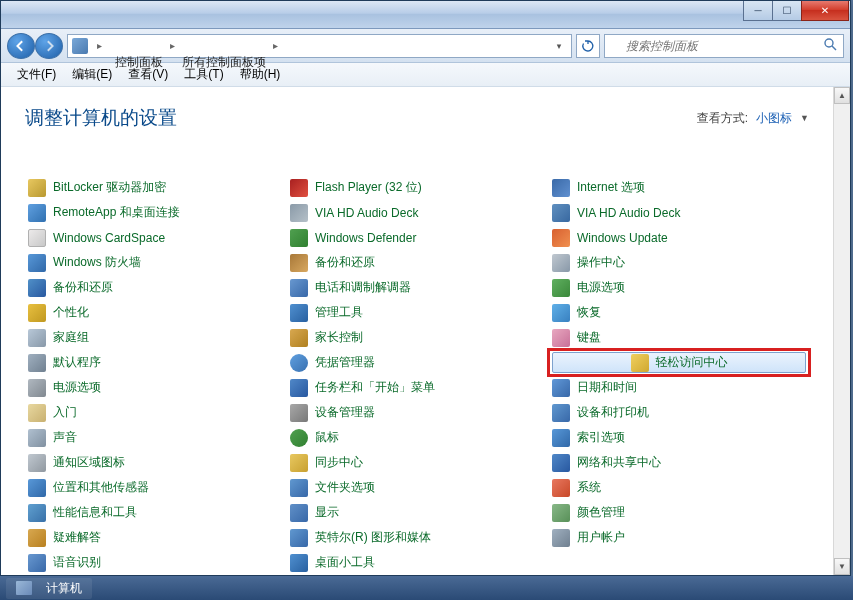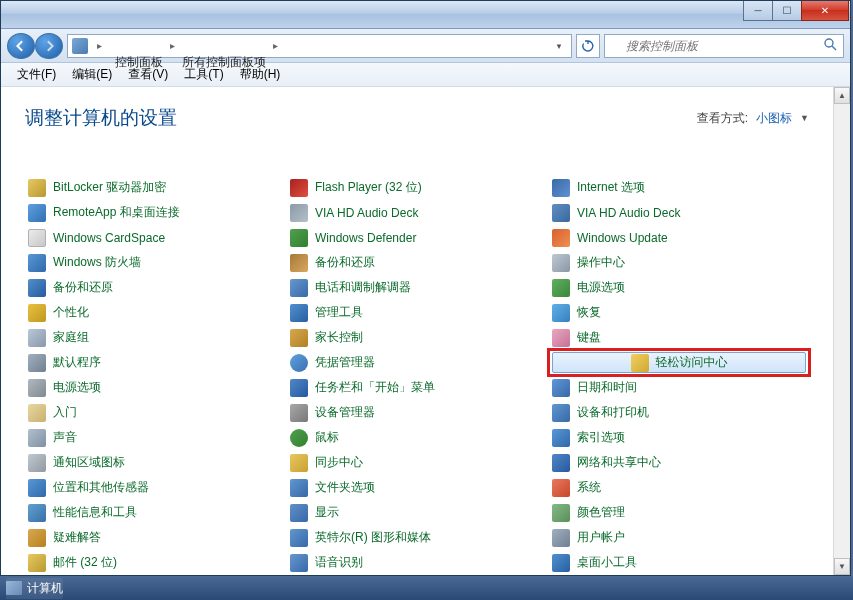--- a/index.html
+++ b/index.html
@@ -37,21 +37,21 @@
 .cp-item { display: flex; align-items: center; gap: 7px; height: 25px; padding: 1px 3px; cursor: pointer; position: relative; }
 .cp-item.highlighted { outline: 3px solid #d82020; outline-offset: -1px; justify-content: center; }
 .cp-item.highlighted::before { content: ''; position: absolute; left: 3px; right: 3px; top: 2px; bottom: 2px; background: linear-gradient(to bottom, #ebf3fd, #cfe4fa); border: 1px solid #7da2ce; border-radius: 2px; z-index: 0; }
 .cp-item.highlighted .cp-icon, .cp-item.highlighted .cp-label { position: relative; z-index: 1; }
 .cp-icon { width: 18px; height: 18px; flex-shrink: 0; border-radius: 2px; display: flex; align-items: center; justify-content: center; font-size: 11px; }
 .cp-label { font-size: 12px; color: #0a6a2a; white-space: nowrap; }
 .scrollbar { width: 17px; background: #f0f0f0; border-left: 1px solid #d8d8d8; display: flex; flex-direction: column; }
 .sb-btn { height: 17px; background: linear-gradient(to bottom, #f8f8f8, #e0e0e0); border: 1px solid #c0c0c0; display: flex; align-items: center; justify-content: center; font-size: 8px; color: #555; cursor: pointer; }
 .sb-track { flex: 1; }
 .taskbar { position: absolute; left: 0; bottom: 0; width: 853px; height: 24px; background: linear-gradient(to bottom, #4a6a95, #2a4a75); display: flex; align-items: center; padding: 0 6px; }
-.tb-item { display: flex; align-items: center; gap: 5px; font-size: 12px; color: #fff; padding: 2px 0; background: rgba(255,255,255,0.08); border-radius: 2px; cursor: pointer; }
+.tb-item { display: flex; align-items: center; gap: 14px; font-size: 12px; color: #fff; padding: 2px 10px; background: rgba(255,255,255,0.08); border-radius: 2px; cursor: pointer; }
 .tb-icon { width: 16px; height: 14px; background: linear-gradient(135deg, #9ab8d8, #6a8ab8); border-radius: 1px; }
 
 .ic0{background:linear-gradient(135deg,#e8c860,#b89830)} .ic1{background:linear-gradient(135deg,#a82020,#e05040);color:#fff} .ic2{background:linear-gradient(135deg,#3a6aa8,#6090d0)} .ic3{background:linear-gradient(135deg,#60a0e0,#3070b0)} .ic4{background:linear-gradient(135deg,#8a9aa8,#b5c0c8)} .ic5{background:linear-gradient(135deg,#6090c0,#3868a0)} .ic6{background:linear-gradient(135deg,#eceaea,#c8c8c8);border:1px solid #b0b0b0} .ic7{background:linear-gradient(135deg,#50a050,#308030)} .ic8{background:linear-gradient(135deg,#d86030,#f09050);color:#fff} .ic9{background:linear-gradient(135deg,#5898d8,#3068a8)} .ic10{background:linear-gradient(135deg,#a87838,#d8a860)} .ic11{background:linear-gradient(135deg,#c0c8d0,#8898a8)} .ic12{background:linear-gradient(135deg,#5090c8,#2858a0)} .ic13{background:linear-gradient(135deg,#6898d0,#3868a8)} .ic14{background:linear-gradient(135deg,#60b060,#3a883a)} .ic15{background:linear-gradient(135deg,#e8c040,#c09820)} .ic16{background:linear-gradient(135deg,#5090d0,#2860a0)} .ic17{background:linear-gradient(135deg,#60b0e8,#3880c0)} .ic18{background:linear-gradient(135deg,#b8c8d8,#8898a8)} .ic19{background:linear-gradient(135deg,#d8a850,#b08020)} .ic20{background:linear-gradient(135deg,#e8a8c0,#c87098)} .ic21{background:linear-gradient(135deg,#a0b0c0,#708090)} .ic22{background:linear-gradient(135deg,#60a0e0,#3870b0);border-radius:50%} .ic23{background:linear-gradient(135deg,#f0d060,#d0a830)} .ic24{background:linear-gradient(135deg,#b0b8c0,#808890)} .ic25{background:linear-gradient(135deg,#5088c8,#2858a0)} .ic26{background:linear-gradient(135deg,#6098d8,#3868a8)} .ic27{background:linear-gradient(135deg,#e8d8a0,#c8b070)} .ic28{background:linear-gradient(135deg,#a8a8a8,#787878)} .ic29{background:linear-gradient(135deg,#6098d0,#3868a8)} .ic30{background:linear-gradient(135deg,#b0c0d0,#8090a0)} .ic31{background:linear-gradient(135deg,#50a050,#308030);border-radius:50%} .ic32{background:linear-gradient(135deg,#5898d8,#3068a8)} .ic33{background:linear-gradient(135deg,#c0c8d0,#9098a0)} .ic34{background:linear-gradient(135deg,#e8c860,#c8a030)} .ic35{background:linear-gradient(135deg,#5088c8,#2858a0)} .ic36{background:linear-gradient(135deg,#5898d8,#3068a8)} .ic37{background:linear-gradient(135deg,#6098d0,#3868a8)} .ic38{background:linear-gradient(135deg,#e87860,#c84828)} .ic39{background:linear-gradient(135deg,#6090c8,#3868a8)} .ic40{background:linear-gradient(135deg,#60a0d0,#3870a8)} .ic41{background:linear-gradient(135deg,#88b888,#589058)} .ic42{background:linear-gradient(135deg,#d8a850,#b88020)} .ic43{background:linear-gradient(135deg,#6098d0,#3868a8)} .ic44{background:linear-gradient(135deg,#a0b0c0,#708090)}
 </style>
 </head>
 <body>
 
 <div class="window">
   <div class="titlebar">
     <div class="win-buttons">
@@ -292,24 +292,20 @@
           </div>
           <div class="cp-item">
             <div class="cp-icon ic43"></div>
             <span class="cp-label">英特尔(R) 图形和媒体</span>
           </div>
           <div class="cp-item">
             <div class="cp-icon ic44"></div>
             <span class="cp-label">用户帐户</span>
           </div>
           <div class="cp-item">
-            <div class="cp-icon ic0"></div>
-            <span class="cp-label">邮件 (32 位)</span>
-          </div>
-          <div class="cp-item">
             <div class="cp-icon ic13"></div>
             <span class="cp-label">语音识别</span>
           </div>
           <div class="cp-item">
             <div class="cp-icon ic16"></div>
             <span class="cp-label">桌面小工具</span>
           </div>
         </div>
     </div>
     <div class="scrollbar">

